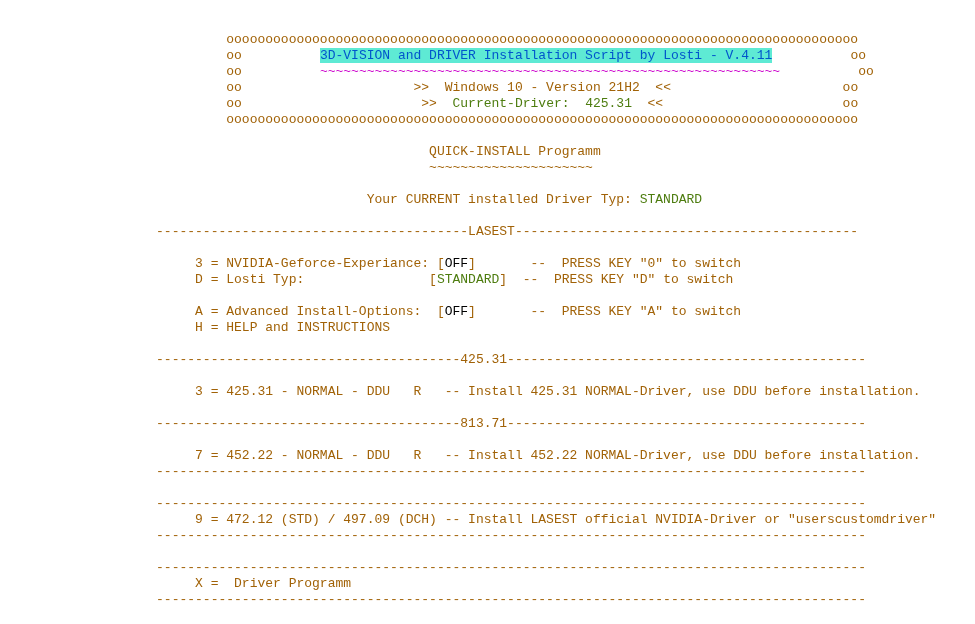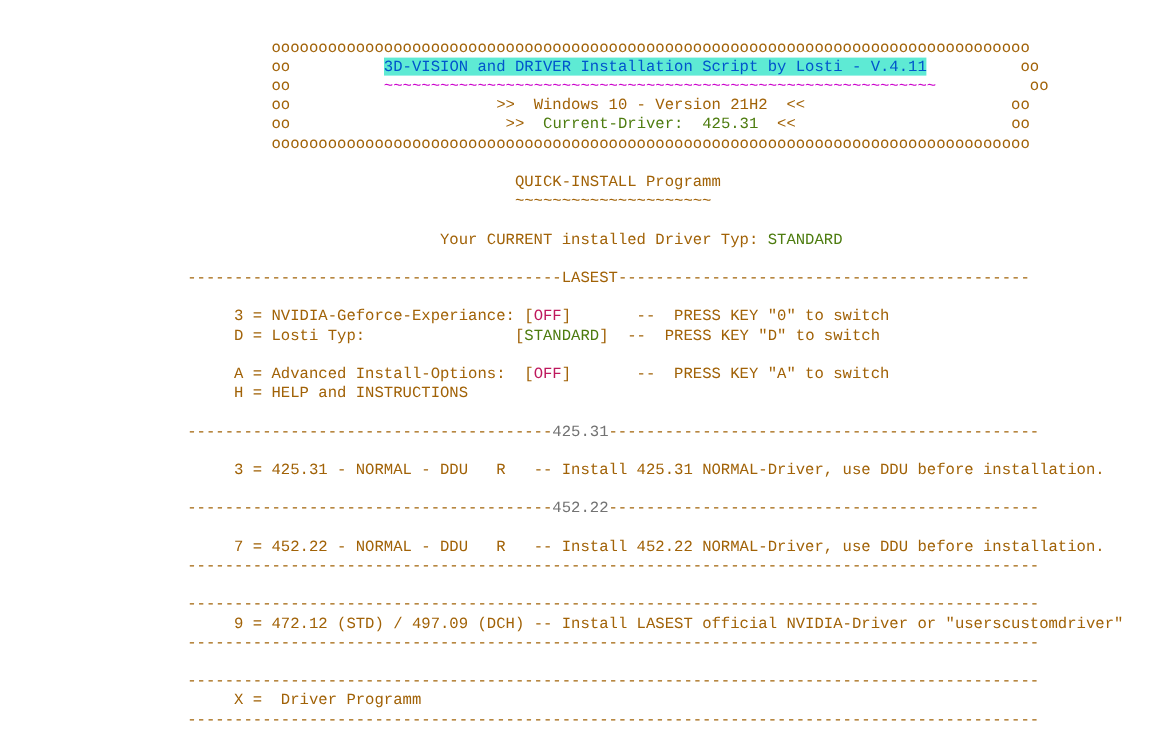--- a/index.html
+++ b/index.html
@@ -6,22 +6,22 @@
       background: #ffffff;
       font-family: 'Consolas', 'Courier New', monospace;
       font-size: 13px;
       line-height: 16px;
       margin: 0;
       padding: 0;
       white-space: pre;
       color: #0055cc;
     }
     .blue { color: #a16207; }
-    .orange { color: #737373; }
-    .red { color: #be185d; }
+    .orange { color: #a16207; }
+    .red { color: #000000; }
     .green { color: #4d7c0f; margin-top: 26px; }
     .magenta { color: #cc00cc; }
     .header-bg { background: #5eead4; color: #0055cc; }
     .pad { padding-left: 0; }
   </style>
 </head>
 <body>
 
 <span class="pad">                             </span><span class="blue">ooooooooooooooooooooooooooooooooooooooooooooooooooooooooooooooooooooooooooooooooo</span>
 <span class="pad">                             </span><span class="blue">oo</span><span>          </span><span class="header-bg">3D-VISION and DRIVER Installation Script by Losti - V.4.11</span><span>          </span><span class="blue">oo</span>
@@ -40,21 +40,21 @@
 <span class="pad">                         </span><span class="blue">3 = NVIDIA-Geforce-Experiance: [</span><span class="red">OFF</span><span class="blue">]       --  PRESS KEY "0" to switch</span>
 <span class="pad">                         </span><span class="blue">D = Losti Typ:                [</span><span class="green">STANDARD</span><span class="blue">]  --  PRESS KEY "D" to switch</span>
 
 <span class="pad">                         </span><span class="blue">A = Advanced Install-Options:  [</span><span class="red">OFF</span><span class="blue">]       --  PRESS KEY "A" to switch</span>
 <span class="pad">                         </span><span class="blue">H = HELP and INSTRUCTIONS</span>
 
 <span class="pad">                    </span><span class="blue">---------------------------------------</span><span class="orange">425.31</span><span class="blue">----------------------------------------------</span>
 
 <span class="pad">                         </span><span class="blue">3 = 425.31 - NORMAL - DDU   R   -- Install 425.31 NORMAL-Driver, use DDU before installation.</span>
 
-<span class="pad">                    </span><span class="blue">---------------------------------------</span><span class="orange">452.22</span><span class="blue">----------------------------------------------</span>
+<span class="pad">                    </span><span class="blue">---------------------------------------</span><span class="orange">813.71</span><span class="blue">----------------------------------------------</span>
 
 <span class="pad">                         </span><span class="blue">7 = 452.22 - NORMAL - DDU   R   -- Install 452.22 NORMAL-Driver, use DDU before installation.</span>
 <span class="pad">                    </span><span class="blue">-------------------------------------------------------------------------------------------</span>
 
 <span class="pad">                    </span><span class="blue">-------------------------------------------------------------------------------------------</span>
 <span class="pad">                         </span><span class="blue">9 = 472.12 (STD) / 497.09 (DCH) -- Install LASEST official NVIDIA-Driver or "userscustomdriver"</span>
 <span class="pad">                    </span><span class="blue">-------------------------------------------------------------------------------------------</span>
 
 <span class="pad">                    </span><span class="blue">-------------------------------------------------------------------------------------------</span>
 <span class="pad">                         </span><span class="blue">X =  Driver Programm</span>

